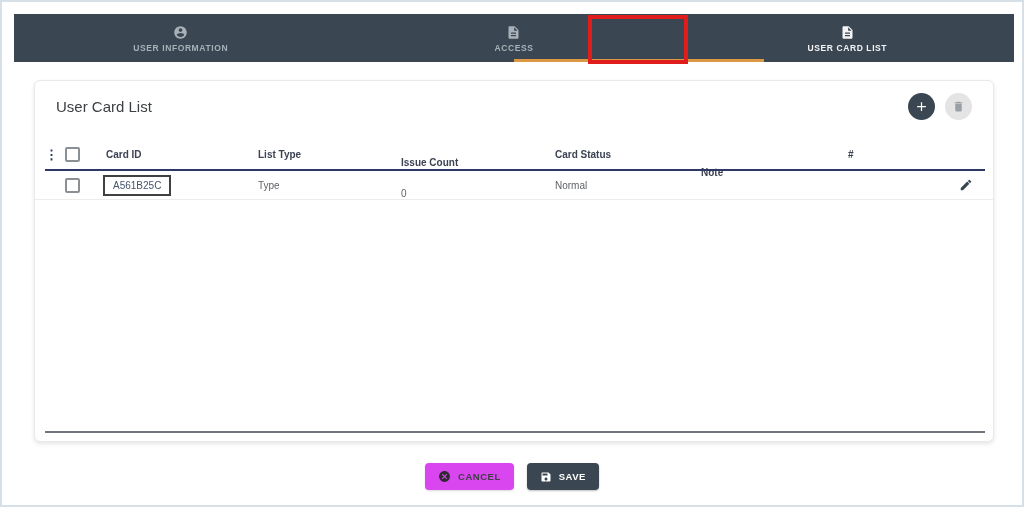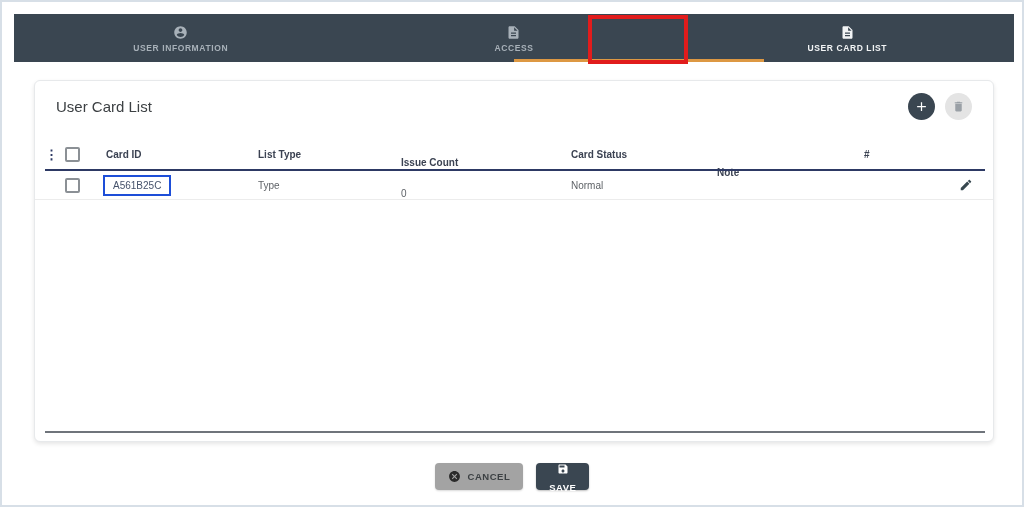--- a/index.html
+++ b/index.html
@@ -68,44 +68,44 @@
     border-top:2px solid #6f747b;
   }
   .col-kebab { width:30px; padding-left:10px; display:flex; align-items:center; }
   .kebab { font-size:13px; font-weight:bold; color:#2d3964; line-height:11px; letter-spacing:0; cursor:pointer; }
   .col-check { width:41px; display:flex; align-items:center; }
   .checkbox {
     width:15px; height:15px; border:2px solid #8b9095; border-radius:2px;
     background:#ffffff; cursor:pointer;
   }
   .col-cardid { width:152px; } .col-type { width:143px; } .col-issue { width:154px;margin-top:16px; }
-  .col-status { width:146px;margin-left:16px; } .col-note { width:147px;margin-top:37px; } .col-hash { flex:1; }
+  .col-status { width:146px; } .col-note { width:147px;margin-top:37px; } .col-hash { flex:1; }
   .col-edit { width:46px; display:flex; justify-content:flex-end; padding-right:20px; }
   .hcell { font-size:10px; font-weight:bold; color:#3b4252; }
   .rcell { font-size:10px; color:#5f6368; }
   .cardid-text { color:#45526b; }
   .cell-annotation {
-    display:inline-block; border:2px solid #1d4ed8; padding:3px 8px; margin-left:-3px;
+    display:inline-block; border:2px solid #404040; padding:3px 8px; margin-left:-3px;
   }
   .edit-btn { background:none; border:none; cursor:pointer; padding:0; }
   .edit-btn svg { width:14px; height:14px; fill:#37474f; display:block; }
 
   
   .footer {
     position:absolute; left:0; right:0; top:461px; display:flex;
     justify-content:center; gap:13px;
   }
   .btn {
     height:27px; border:none; border-radius:4px; display:flex; align-items:center;
     gap:7px; padding:0 13px; font-family:"Liberation Sans", sans-serif;
     font-size:9.5px; font-weight:bold; letter-spacing:0.5px; cursor:pointer;
   }
-  .btn-cancel { background:#a3a3a3; color:#3c4043; box-shadow:0 1px 2px rgba(0,0,0,0.15); }
+  .btn-cancel { background:#d946ef; color:#3c4043; box-shadow:0 1px 2px rgba(0,0,0,0.15); }
   .btn-cancel svg { width:13px; height:13px; fill:#2b2b2b; }
-  .btn-save { background:#3a4651; color:#ffffff; box-shadow:0 1px 2px rgba(0,0,0,0.25);flex-direction:column; }
+  .btn-save { background:#3a4651; color:#ffffff; box-shadow:0 1px 2px rgba(0,0,0,0.25); }
   .btn-save svg { width:12px; height:12px; fill:#ffffff; }
 </style>
 </head>
 <body>
 
 <div class="page">
 
   <div class="topbar">
 
     <div class="tab">

